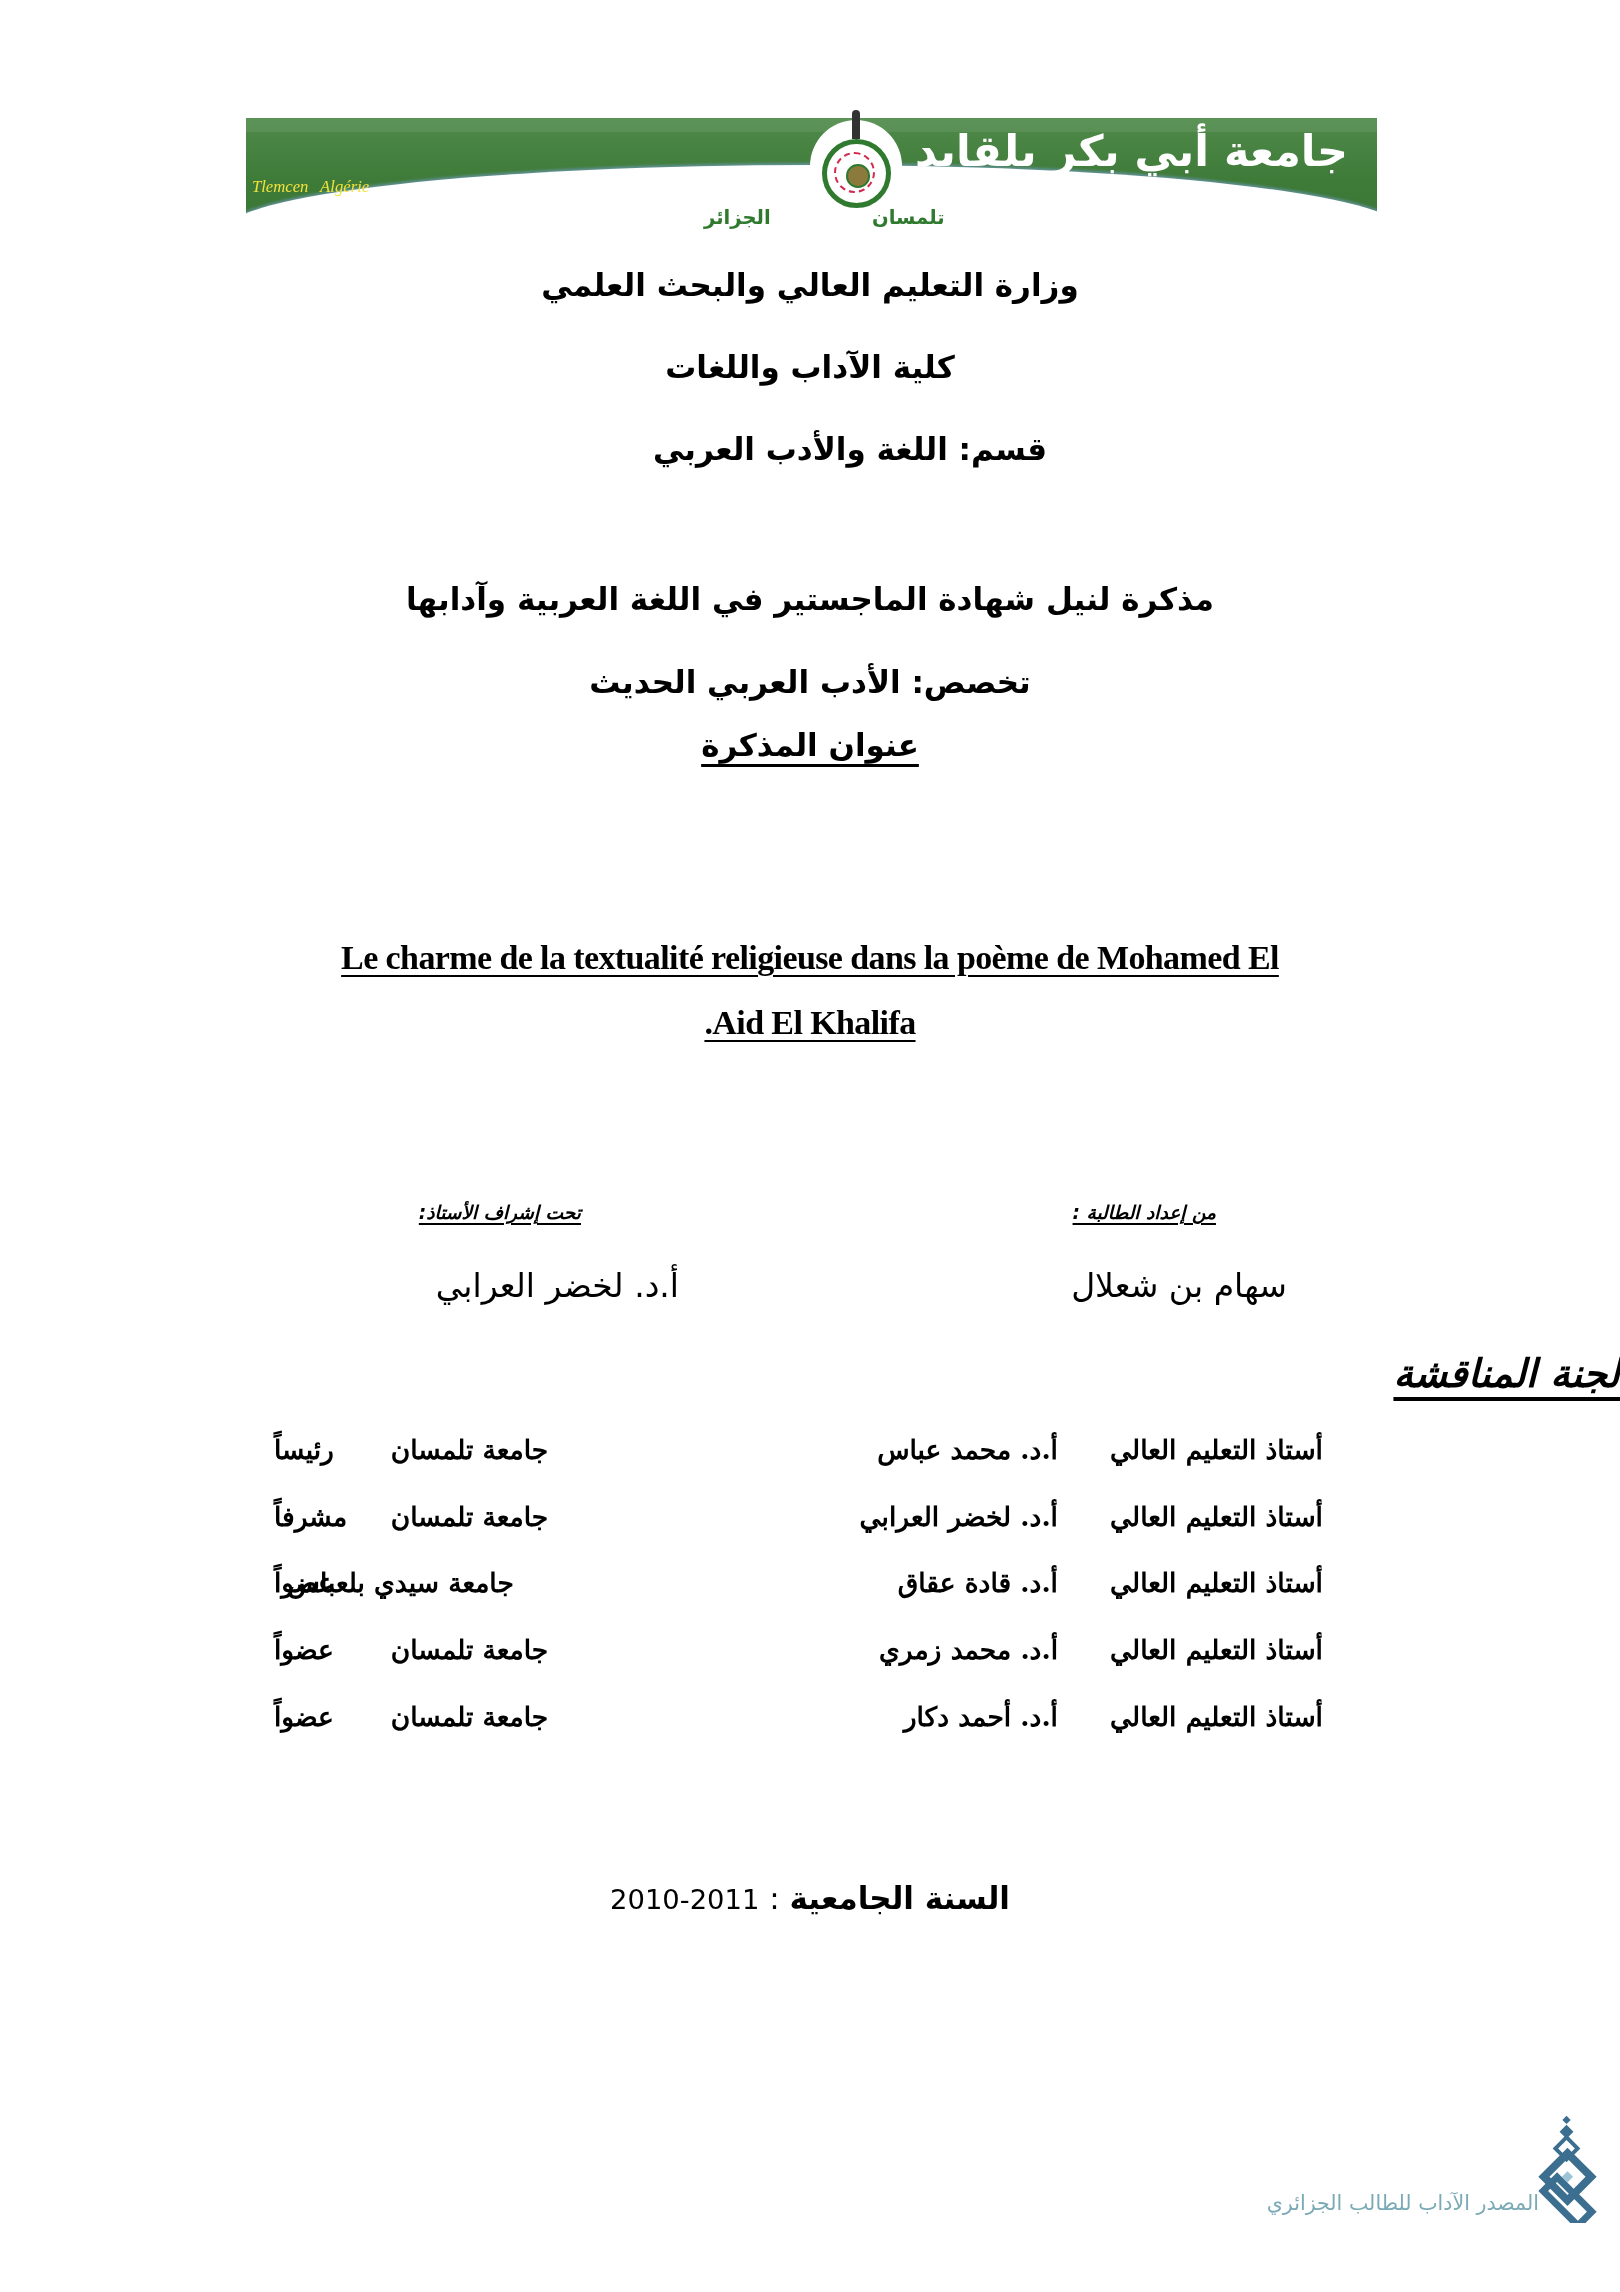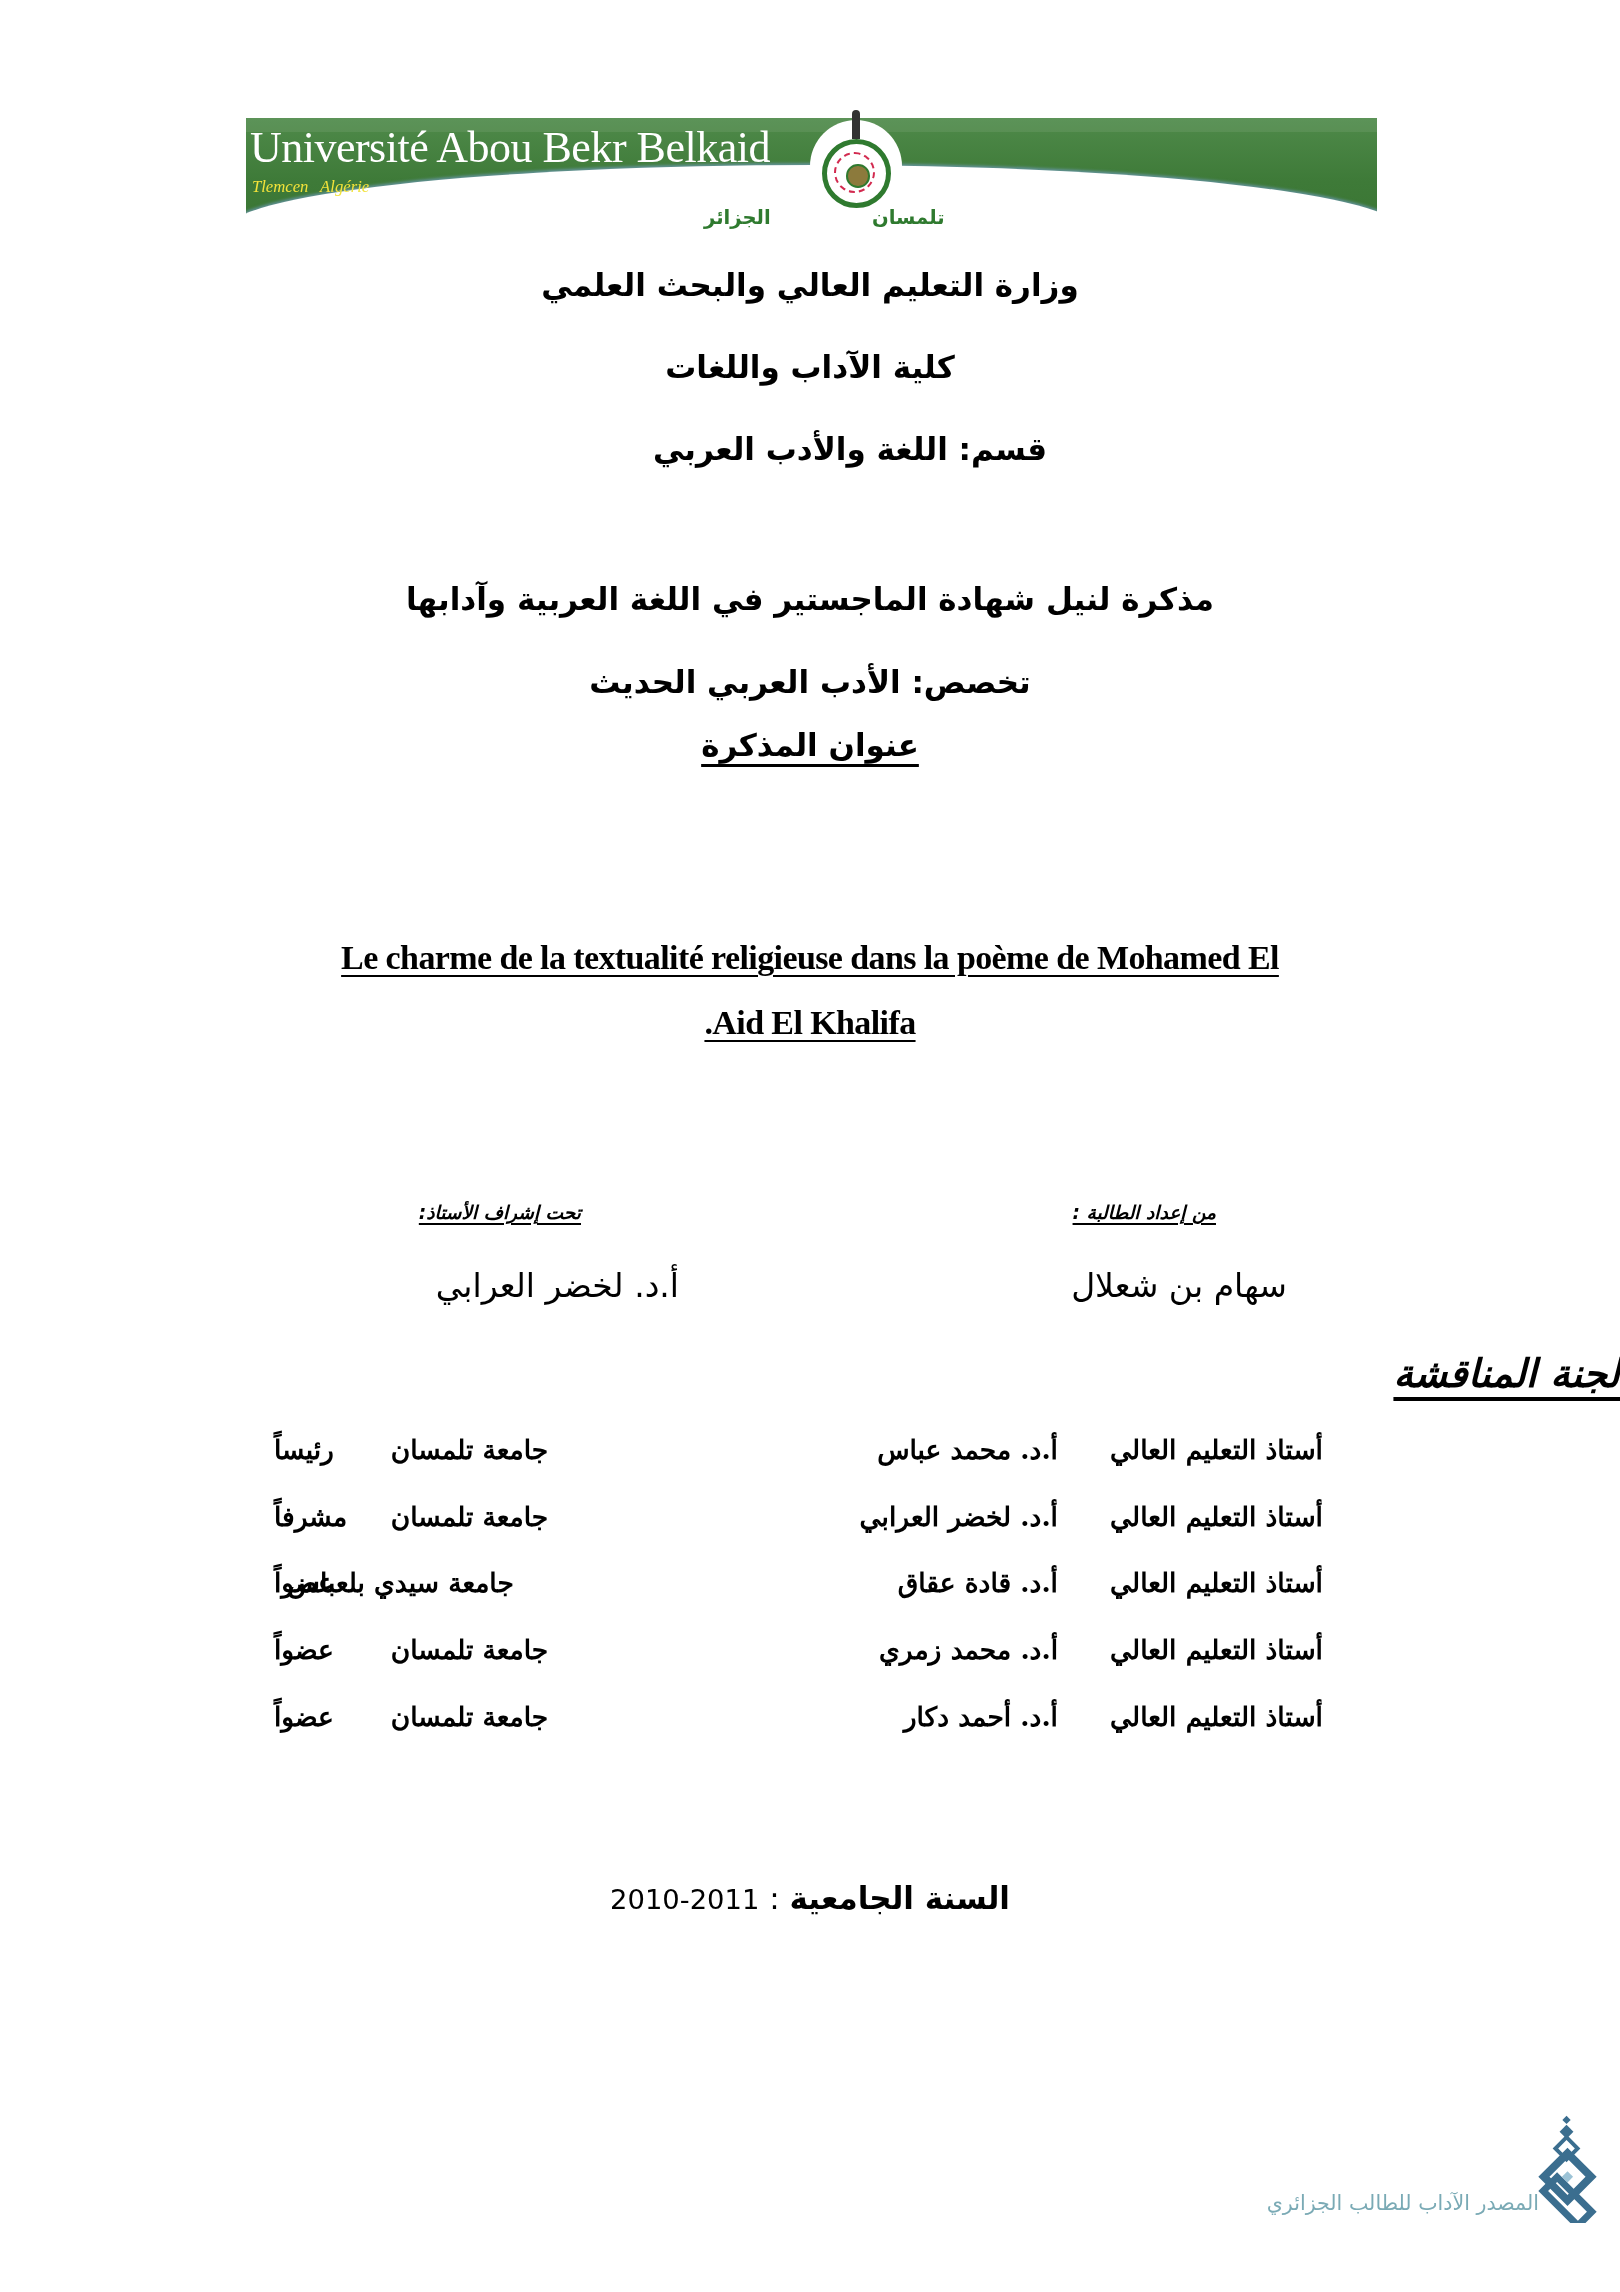--- a/index.html
+++ b/index.html
@@ -121,22 +121,22 @@
       font-size: 20.6px; color: #7aaab5; white-space: nowrap;
     }
     .wm-icon { position: absolute; right: 4.9px; top: 7.8px; width: 69px; height: 108px; }
   </style>
 </head>
 <body>
 
 <div class="abs banner">
   <div class="sheen"></div>
   <div class="curve"></div>
-  <div class="fr-title">Université Abou Bekr Belkaid</div>
   <div class="fr-sub">Tlemcen  Algérie</div>
+  <div class="ar-title">جامعة أبي بكر بلقايد</div>
 </div>
 
 <div class="abs emblem-wrap">
   <div class="emblem-arch"></div>
   <div class="emblem-spire"></div>
   <div class="emblem-star"></div>
   <div class="emblem-core"></div>
 </div>
 <div class="abs emblem-ar" style="left:704px; top:206px; position:absolute;">الجزائر</div>
 <div class="abs emblem-ar" style="left:872px; top:206px; position:absolute;">تلمسان</div>

